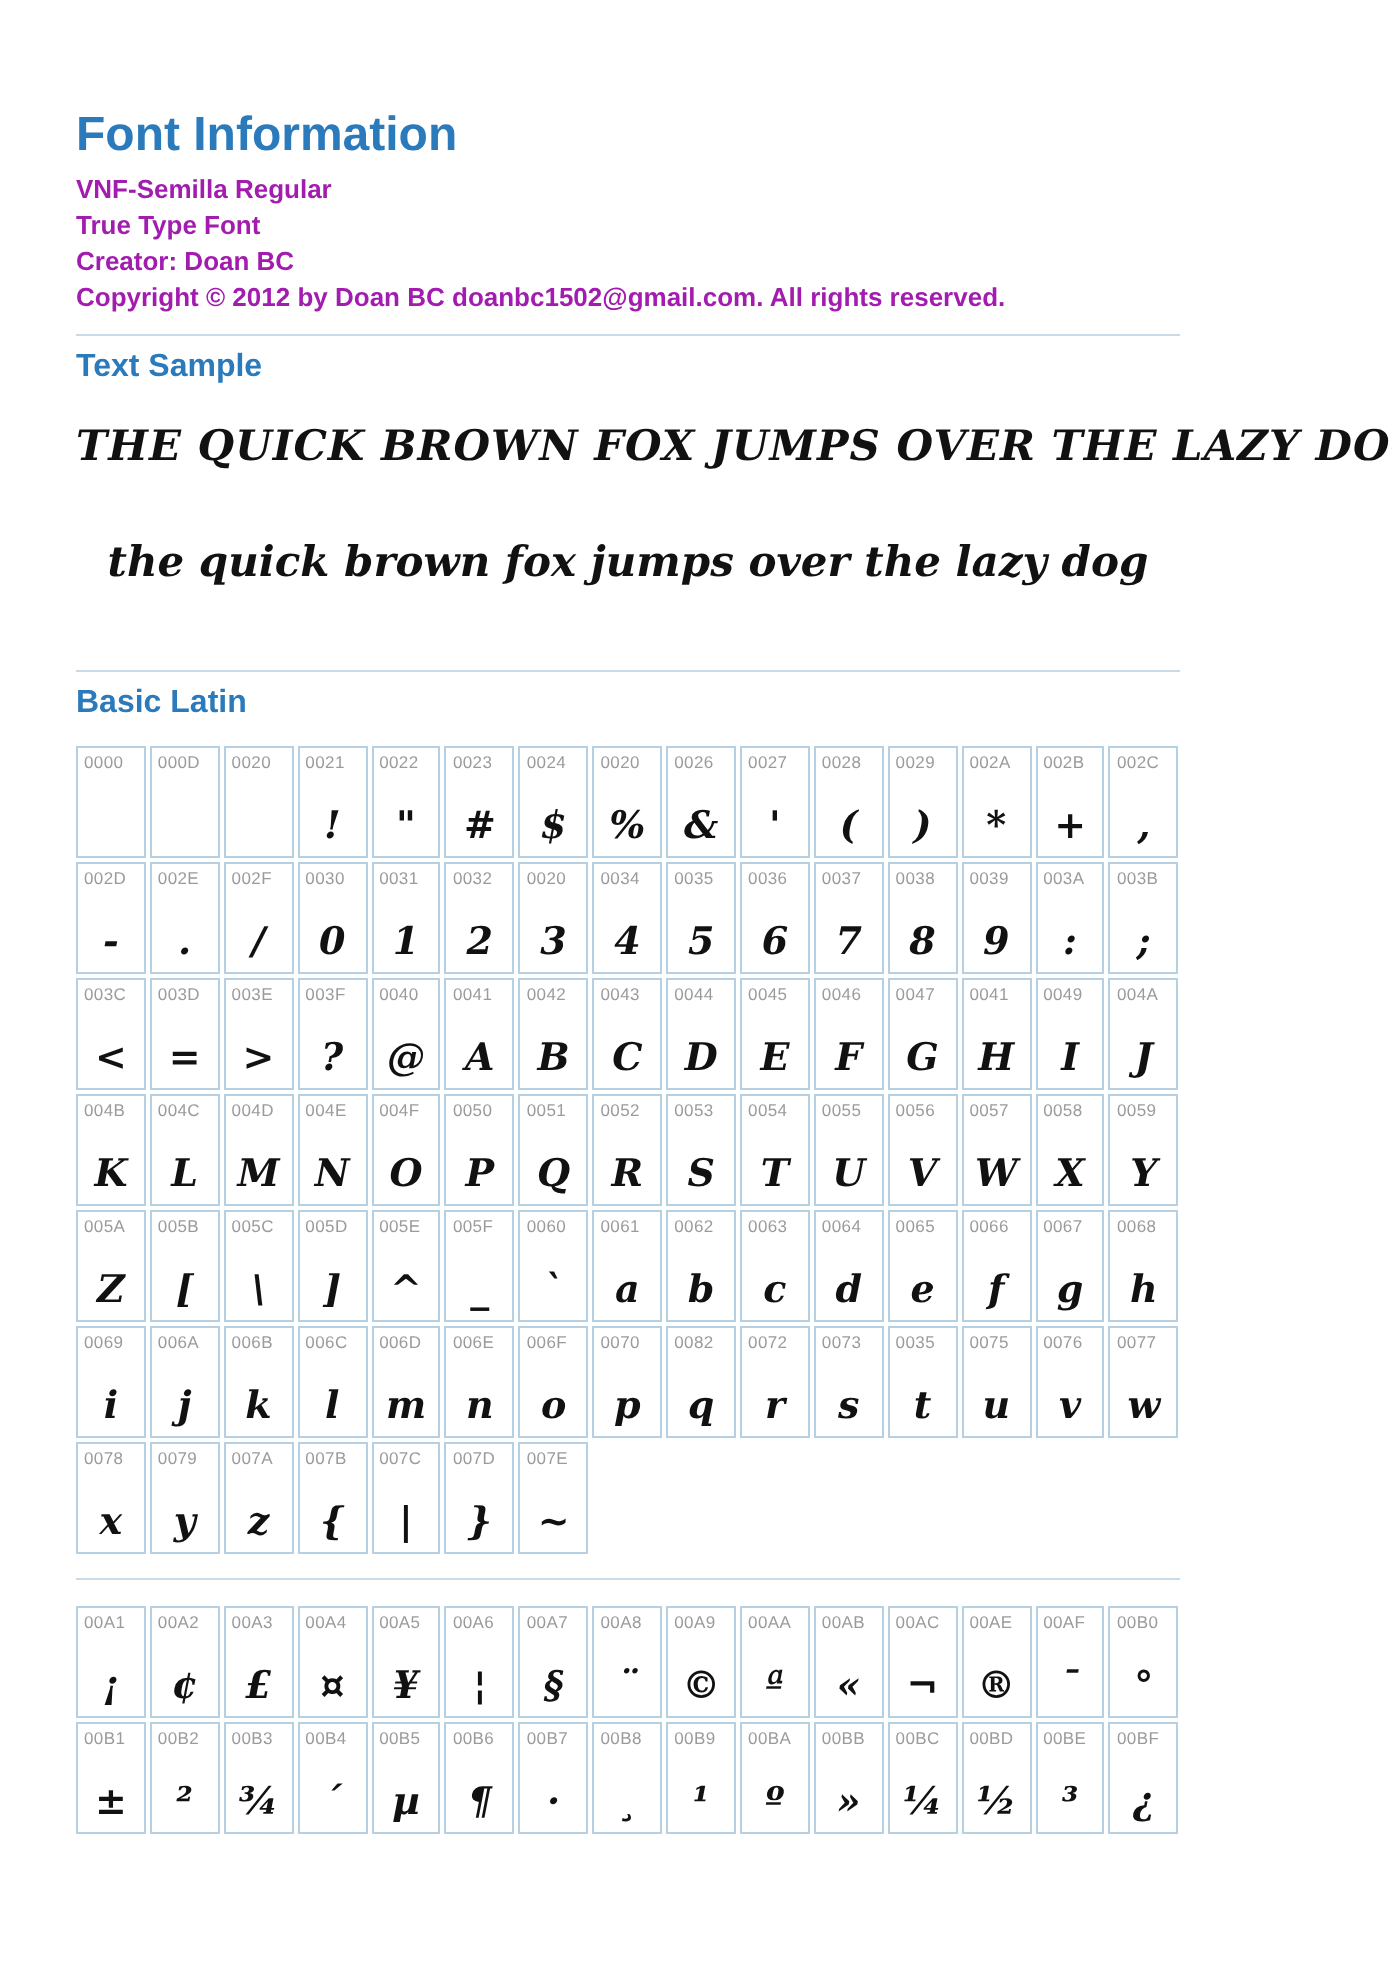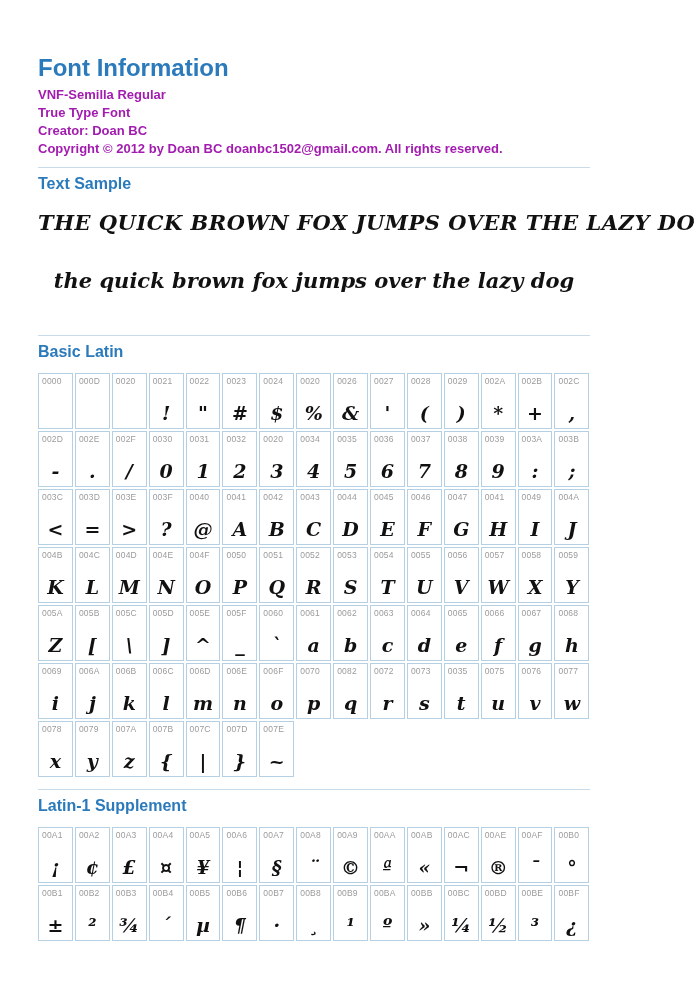--- a/index.html
+++ b/index.html
@@ -487,21 +487,20 @@
         </div>
         <div class="glyph-cell">
           <span class="cell-code">007E</span>
           <span class="cell-glyph">~</span>
         </div>
       </div>
     </div>
 
   <hr class="divider div-3">
 
-  <div class="section-heading">Latin-1 Supplement</div>
 
   <div class="glyph-table">
       <div class="glyph-row">
         <div class="glyph-cell">
           <span class="cell-code">00A1</span>
           <span class="cell-glyph">¡</span>
         </div>
         <div class="glyph-cell">
           <span class="cell-code">00A2</span>
           <span class="cell-glyph">¢</span>

